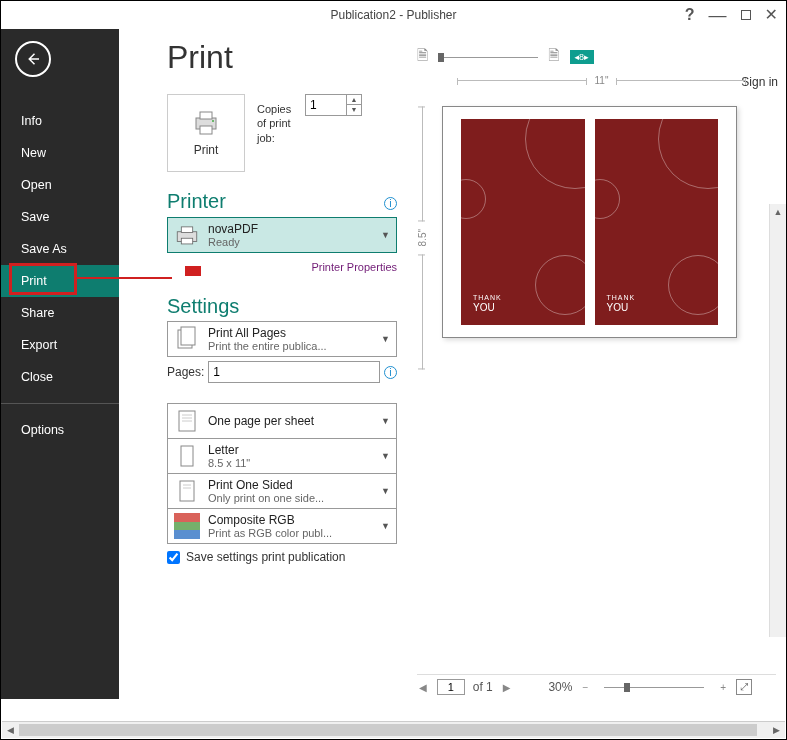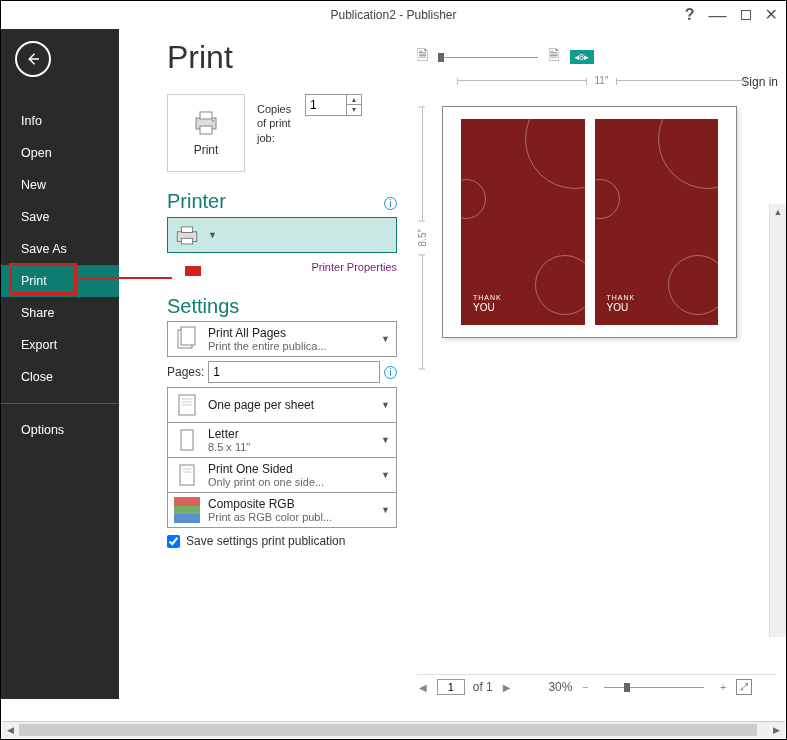--- a/index.html
+++ b/index.html
@@ -116,22 +116,22 @@
 
 <div class="main">
   <div class="sidebar">
     <div class="back-btn">
       <svg viewBox="0 0 24 24">
           <path d="M14 5l-7 7 7 7M7 12h13" stroke="#fff" stroke-width="2" fill="none"></path>
         </svg>
     </div>
     <div class="sidebar-items">
       <div class="sidebar-item">Info</div>
+      <div class="sidebar-item">New</div>
       <div class="sidebar-item">Open</div>
-      <div class="sidebar-item">New</div>
       <div class="sidebar-item">Save</div>
       <div class="sidebar-item">Save As</div>
       <div class="sidebar-item active">Print</div>
       <div class="sidebar-item">Share</div>
       <div class="sidebar-item">Export</div>
       <div class="sidebar-item">Close</div>
       <div class="sidebar-divider"></div>
       <div class="sidebar-item">Options</div>
     </div>
   </div>
@@ -165,20 +165,24 @@
       <div style="display:flex;align-items:center;justify-content:space-between;">
         <div class="section-title">Printer</div>
         <span class="info-icon" style="margin-top:18px;">i</span>
       </div>
       <div class="dropdown active">
         <svg class="dd-icon" viewBox="0 0 32 28">
           <rect x="4" y="10" width="24" height="12" fill="#ddd" stroke="#666"></rect>
           <rect x="9" y="4" width="14" height="7" fill="#fff" stroke="#666"></rect>
           <rect x="9" y="18" width="14" height="7" fill="#fff" stroke="#666"></rect>
         </svg>
+        <div class="dd-text">
+          <div class="dd-main">novaPDF</div>
+          <div class="dd-sub">Ready</div>
+        </div>
         <span class="dd-arrow">▼</span>
       </div>
       <div class="printer-red"></div>
       <div class="link-row"><a>Printer Properties</a></div>
 
       <div class="section-title">Settings</div>
       <div class="settings-stack">
         <div class="dropdown">
           <svg class="dd-icon" viewBox="0 0 26 26">
               <rect x="4" y="4" width="14" height="18" fill="#fff" stroke="#888"></rect>
@@ -188,21 +192,21 @@
             <div class="dd-main">Print All Pages</div>
             <div class="dd-sub">Print the entire publica...</div>
           </div>
           <span class="dd-arrow">▼</span>
         </div>
         <div class="pages-row">
           <label>Pages:</label>
           <input value="1" style="">
           <span class="info-icon">i</span>
         </div>
-        <div class="dropdown" style="margin-top:4px;">
+        <div class="dropdown" style="margin-top:20px;">
           <svg class="dd-icon" viewBox="0 0 26 26">
               <rect x="5" y="3" width="16" height="20" fill="#fff" stroke="#888"></rect>
               <line x1="8" y1="7" x2="18" y2="7" stroke="#ccc"></line>
               <line x1="8" y1="10" x2="18" y2="10" stroke="#ccc"></line>
               <line x1="8" y1="13" x2="18" y2="13" stroke="#ccc"></line>
             </svg>
           <div class="dd-text">
             <div class="dd-main">One page per sheet</div>
           </div>
           <span class="dd-arrow">▼</span>

